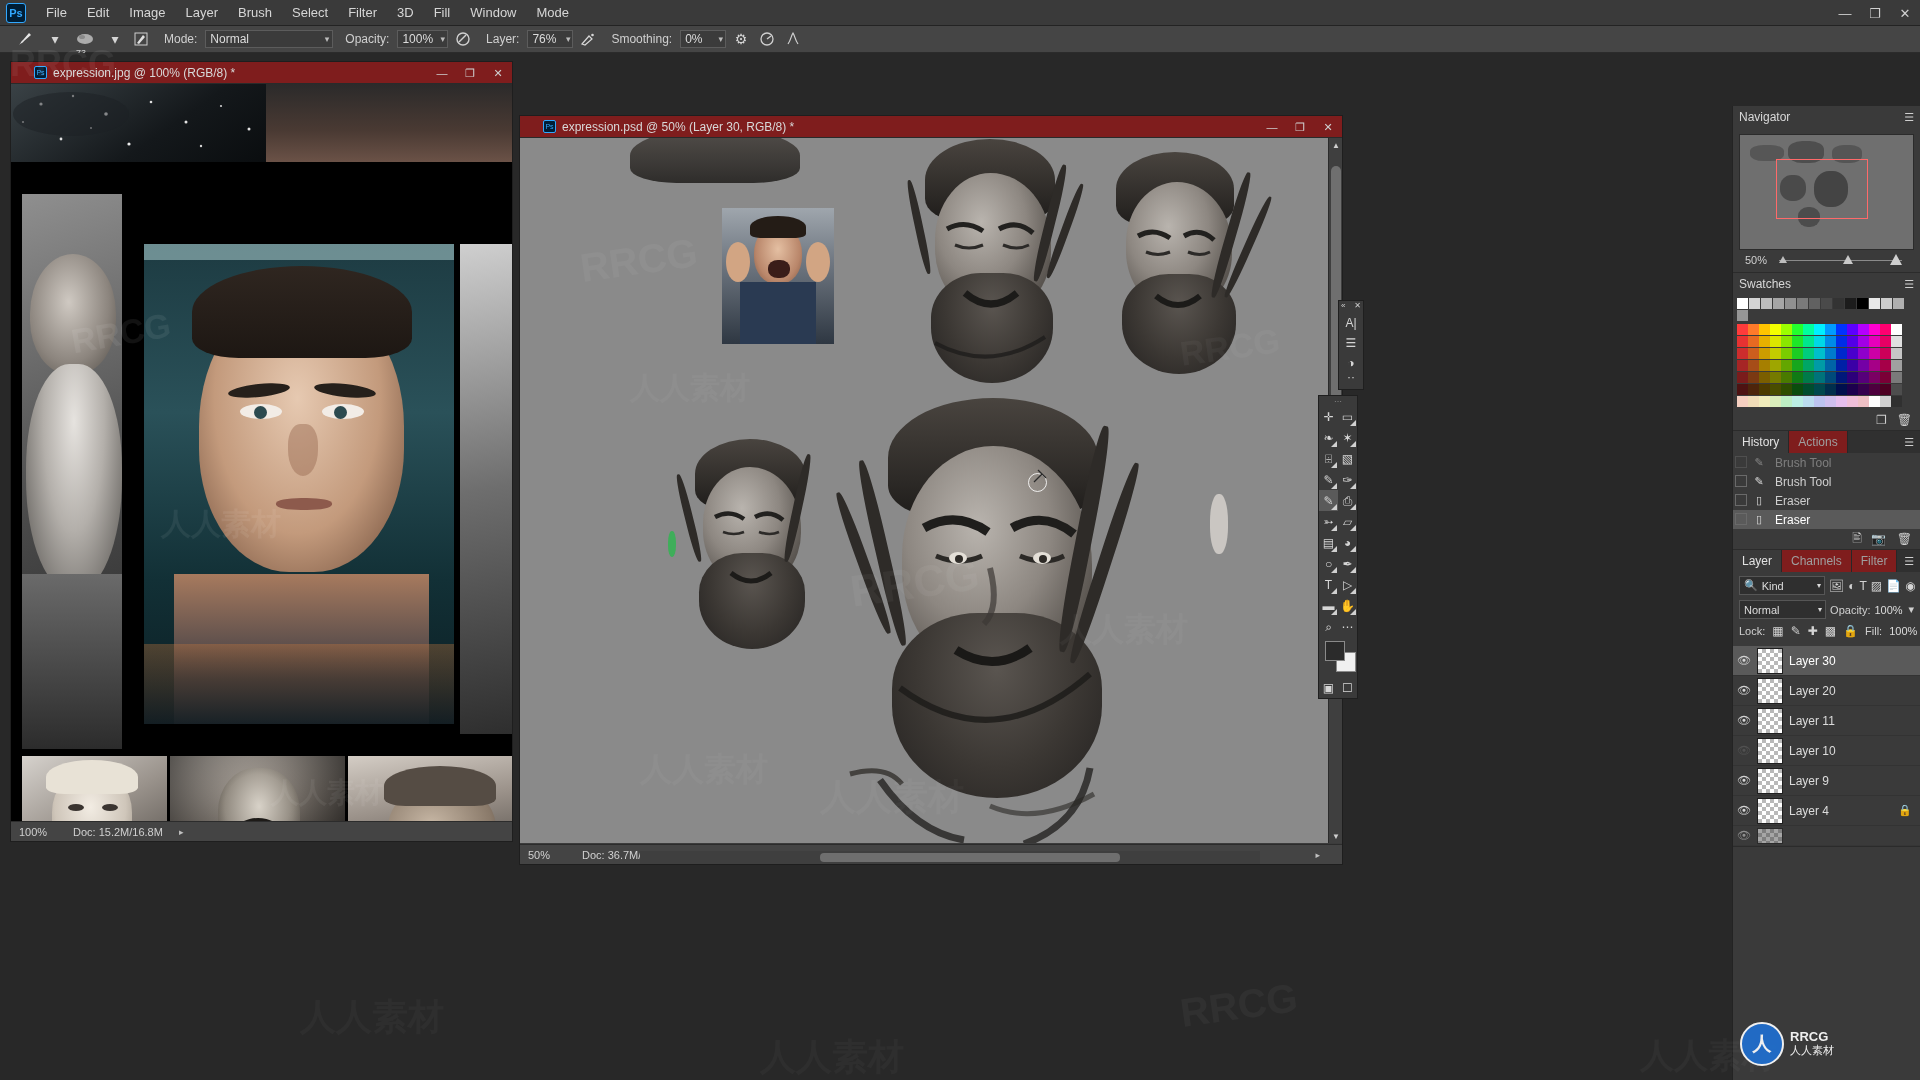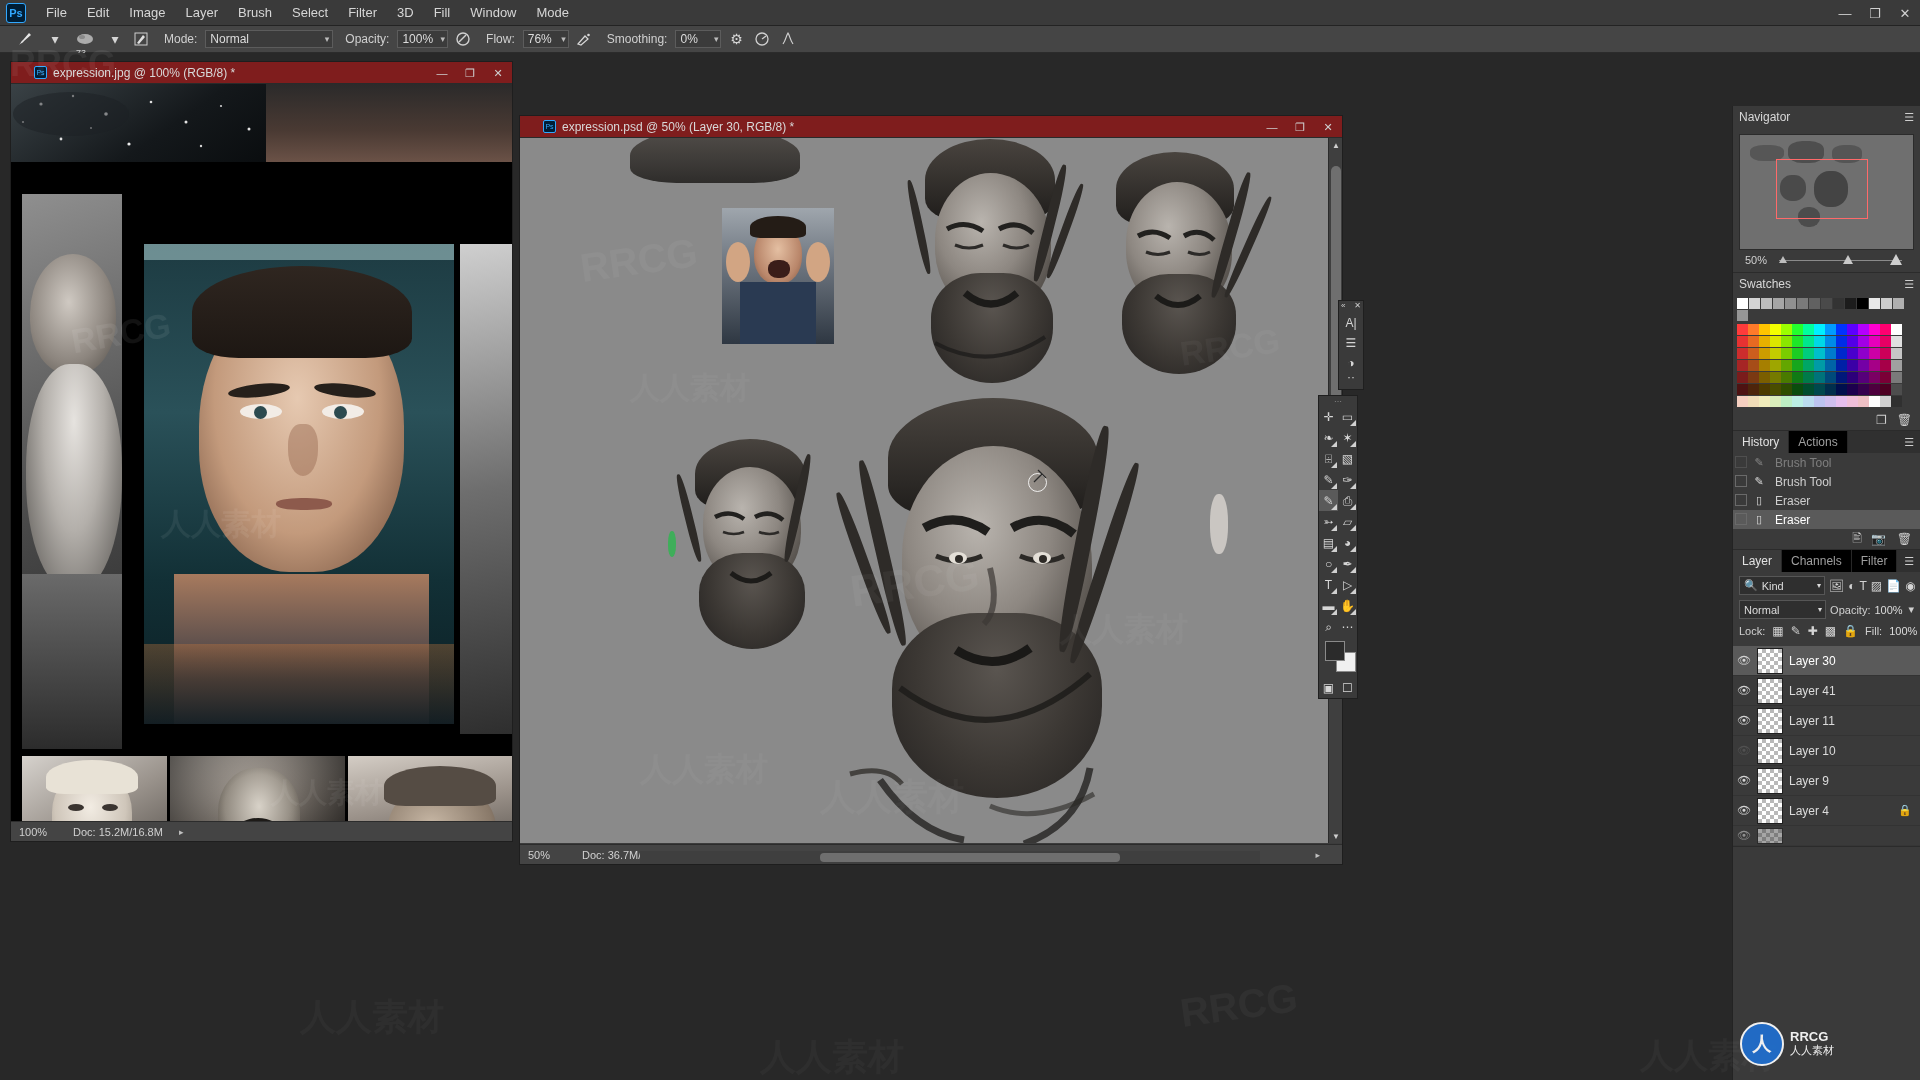--- a/index.html
+++ b/index.html
@@ -150,21 +150,21 @@
   .rightcol { position:absolute; right: 0; top: 53px; width: 188px; height: 1027px; background:#3a3a3a; border-left:1px solid #232323;}
   .panel { border-bottom: 1px solid #2b2b2b; }
   .panel-head {
     height: 22px; background:#3a3a3a; display:flex; align-items:center; padding:0 6px;
     font-size: 12px; color: #d8d8d8; position: relative;
   }
   .panel-head .burger { position:absolute; right:6px; font-size:11px; color:#cfcfcf;}
   .tabrow { height: 22px; background: #303030; display:flex; align-items:stretch; position:relative; }
   .tab {
     padding: 0 9px; display:flex; align-items:center; font-size: 12px; color: #9f9f9f;
-    border-right: 1px solid #272727; background:#000000;
+    border-right: 1px solid #272727; background:#7f1d1d;
   }
   .tab.active { background:#3a3a3a; color:#e2e2e2; }
   .tabrow .burger { position:absolute; right:6px; top:5px; font-size:11px; color:#cfcfcf;}
 
   
   .nav-body { background:#3a3a3a; padding: 6px 6px 2px; }
   .nav-thumb {
     height: 116px; background: #6f6f6f; position:relative; overflow:hidden;
     border: 1px solid #2b2b2b;
   }
@@ -328,21 +328,21 @@
     <div class="ob-num">
       <span>100%</span>
       <span class="caret">▾</span>
     </div>
     <div class="icon-btn">
       <svg width="16" height="16" viewBox="0 0 16 16">
           <circle cx="8" cy="8" r="6" fill="none" stroke="#d0d0d0" stroke-width="1.4"></circle>
           <path d="M4 11 L11 4" stroke="#d0d0d0" stroke-width="1.4"></path>
         </svg>
     </div>
-    <span class="ob-label">Flow:</span>
+    <span class="ob-label">Layer:</span>
     <div class="ob-num">
       <span>76%</span>
       <span class="caret">▾</span>
     </div>
     <div class="icon-btn">
       <svg width="16" height="16" viewBox="0 0 16 16">
           <path d="M2 13 L9 5 L12 8 L5 14 Z" fill="none" stroke="#d7d7d7" stroke-width="1.2"></path>
           <circle cx="12.5" cy="4" r="1.3" fill="#d7d7d7"></circle>
         </svg>
     </div>
@@ -887,21 +887,21 @@
         </div>
         <div class="layer-list">
           <div class="layer-row selected">
             <span class="eye">👁</span>
             <span class="lthumb"></span>
             <span>Layer 30</span>
           </div>
           <div class="layer-row">
             <span class="eye">👁</span>
             <span class="lthumb"></span>
-            <span>Layer 41</span>
+            <span>Layer 20</span>
           </div>
           <div class="layer-row">
             <span class="eye">👁</span>
             <span class="lthumb"></span>
             <span>Layer 11</span>
           </div>
           <div class="layer-row">
             <span class="eye" style="opacity:0.15;">👁</span>
             <span class="lthumb"></span>
             <span>Layer 10</span>

